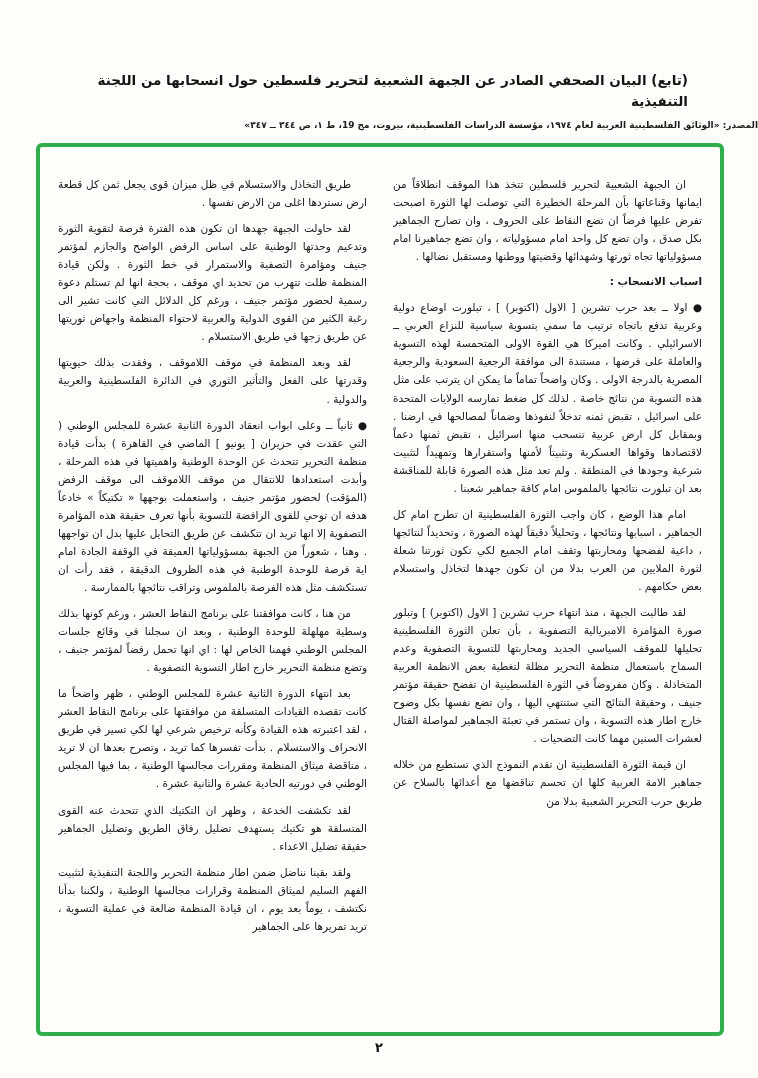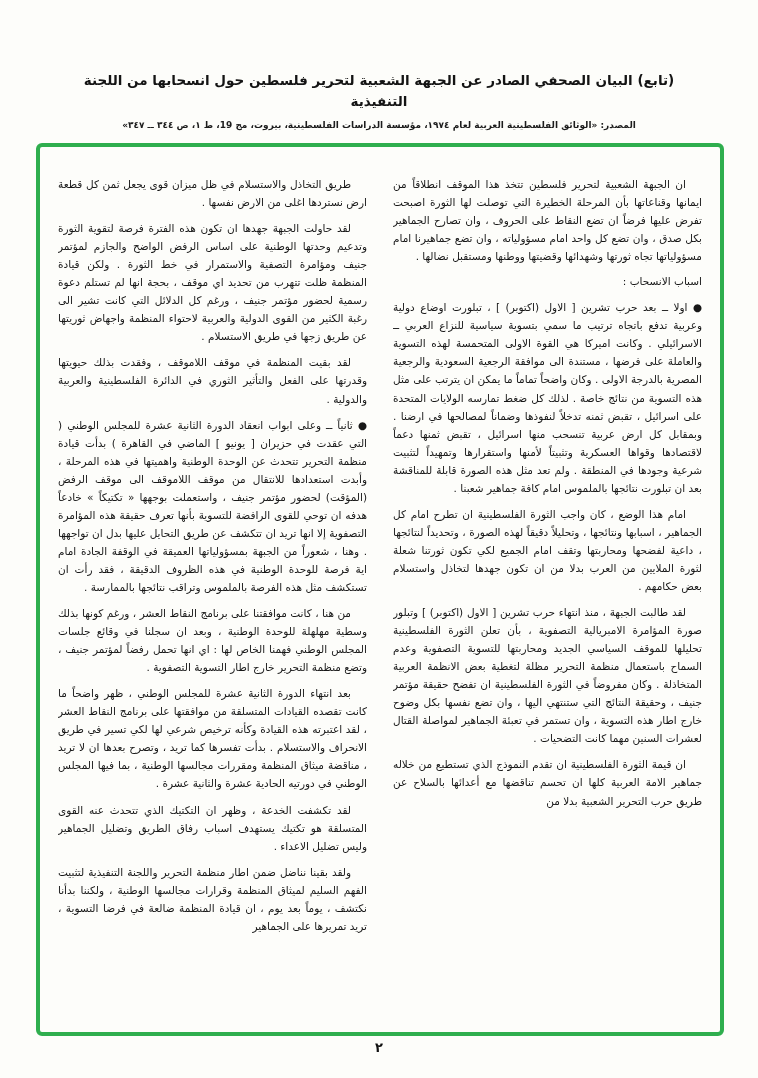--- a/index.html
+++ b/index.html
@@ -15,21 +15,21 @@
     margin: 0 auto;
     background: #fdfdfa;
     overflow: hidden;
     direction: rtl;
   }
   .header {
     position: absolute;
     top: 70px;
     left: 0;
     right: 0;
-    text-align: center;
+    text-align: right;
     direction: rtl;
     color: #141414;
   }
   .title {
     font-size: 13.5px;
     font-weight: bold;
     line-height: 1.55;
     margin: 0 70px;
   }
   .source {
@@ -66,21 +66,21 @@
     font-size: 10.5px;
     line-height: 1.72;
     color: #171717;
     overflow: hidden;
   }
   .para {
     margin: 8px 0 5px 0;
     text-indent: 16px;
   }
   .para.heading {
-    font-weight: normal;
+    font-weight: bold;
     text-indent: 0;
     margin: 7px 0 5px 0;
   }
   .para.bullet {
     text-indent: 0;
   }
   .page-number {
     position: absolute;
     top: 1040px;
     left: 0;
@@ -107,25 +107,25 @@
           <p class="para normal">ان الجبهة الشعبية لتحرير فلسطين تتخذ هذا الموقف انطلاقاً من ايمانها وقناعاتها بأن المرحلة الخطيرة التي توصلت لها الثورة اصبحت تفرض عليها فرضاً ان تضع النقاط على الحروف ، وان تصارح الجماهير بكل صدق ، وان تضع كل واحد امام مسؤولياته ، وان تضع جماهيرنا امام مسؤولياتها تجاه ثورتها وشهدائها وقضيتها ووطنها ومستقبل نضالها .</p>
           <p class="para heading">اسباب الانسحاب :</p>
           <p class="para bullet">● اولا ــ بعد حرب تشرين [ الاول (اكتوبر) ] ، تبلورت اوضاع دولية وعربية تدفع باتجاه ترتيب ما سمي بتسوية سياسية للنزاع العربي ــ الاسرائيلي . وكانت اميركا هي القوة الاولى المتحمسة لهذه التسوية والعاملة على فرضها ، مستندة الى موافقة الرجعية السعودية والرجعية المصرية بالدرجة الاولى . وكان واضحاً تماماً ما يمكن ان يترتب على مثل هذه التسوية من نتائج خاصة . لذلك كل ضغط تمارسه الولايات المتحدة على اسرائيل ، تقبض ثمنه تدخلاً لنفوذها وضماناً لمصالحها في ارضنا . وبمقابل كل ارض عربية تنسحب منها اسرائيل ، تقبض ثمنها دعماً لاقتصادها وقواها العسكرية وتثبيتاً لأمنها واستقرارها وتمهيداً لتثبيت شرعية وجودها في المنطقة . ولم تعد مثل هذه الصورة قابلة للمناقشة بعد ان تبلورت نتائجها بالملموس امام كافة جماهير شعبنا .</p>
           <p class="para normal">امام هذا الوضع ، كان واجب الثورة الفلسطينية ان تطرح امام كل الجماهير ، اسبابها ونتائجها ، وتحليلاً دقيقاً لهذه الصورة ، وتحديداً لنتائجها ، داعية لفضحها ومحاربتها وتقف امام الجميع لكي تكون ثورتنا شعلة لثورة الملايين من العرب بدلا من ان تكون جهدها لتخاذل واستسلام بعض حكامهم .</p>
           <p class="para normal">لقد طالبت الجبهة ، منذ انتهاء حرب تشرين [ الاول (اكتوبر) ] وتبلور صورة المؤامرة الامبريالية التصفوية ، بأن تعلن الثورة الفلسطينية تحليلها للموقف السياسي الجديد ومحاربتها للتسوية التصفوية وعدم السماح باستعمال منظمة التحرير مظلة لتغطية بعض الانظمة العربية المتخاذلة . وكان مفروضاً في الثورة الفلسطينية ان تفضح حقيقة مؤتمر جنيف ، وحقيقة النتائج التي ستنتهي اليها ، وان تضع نفسها بكل وضوح خارج اطار هذه التسوية ، وان تستمر في تعبئة الجماهير لمواصلة القتال لعشرات السنين مهما كانت التضحيات .</p>
           <p class="para normal">ان قيمة الثورة الفلسطينية ان تقدم النموذج الذي تستطيع من خلاله جماهير الامة العربية كلها ان تحسم تناقضها مع أعدائها بالسلاح عن طريق حرب التحرير الشعبية بدلا من</p>
         </div>
       <div class="column">
           <p class="para normal">طريق التخاذل والاستسلام في ظل ميزان قوى يجعل ثمن كل قطعة ارض نستردها اغلى من الارض نفسها .</p>
           <p class="para normal">لقد حاولت الجبهة جهدها ان تكون هذه الفترة فرصة لتقوية الثورة وتدعيم وحدتها الوطنية على اساس الرفض الواضح والجازم لمؤتمر جنيف ومؤامرة التصفية والاستمرار في خط الثورة . ولكن قيادة المنظمة ظلت تتهرب من تحديد اي موقف ، بحجة انها لم تستلم دعوة رسمية لحضور مؤتمر جنيف ، ورغم كل الدلائل التي كانت تشير الى رغبة الكثير من القوى الدولية والعربية لاحتواء المنظمة واجهاض ثوريتها عن طريق زجها في طريق الاستسلام .</p>
-          <p class="para normal">لقد بقيت المنظمة في موقف اللاموقف ، وفقدت بذلك حيويتها وقدرتها على الفعل والتأثير الثوري في الدائرة الفلسطينية والعربية والدولية .</p>
+          <p class="para normal">لقد وبعد المنظمة في موقف اللاموقف ، وفقدت بذلك حيويتها وقدرتها على الفعل والتأثير الثوري في الدائرة الفلسطينية والعربية والدولية .</p>
           <p class="para bullet">● ثانياً ــ وعلى ابواب انعقاد الدورة الثانية عشرة للمجلس الوطني ( التي عقدت في حزيران [ يونيو ] الماضي في القاهرة ) بدأت قيادة منظمة التحرير تتحدث عن الوحدة الوطنية واهميتها في هذه المرحلة ، وأبدت استعدادها للانتقال من موقف اللاموقف الى موقف الرفض (المؤقت) لحضور مؤتمر جنيف ، واستعملت بوجهها « تكتيكاً » خادعاً هدفه ان توحي للقوى الرافضة للتسوية بأنها تعرف حقيقة هذه المؤامرة التصفوية إلا انها تريد ان تتكشف عن طريق التحايل عليها بدل ان تواجهها . وهنا ، شعوراً من الجبهة بمسؤولياتها العميقة في الوقفة الجادة امام اية فرصة للوحدة الوطنية في هذه الظروف الدقيقة ، فقد رأت ان تستكشف مثل هذه الفرصة بالملموس وتراقب نتائجها بالممارسة .</p>
           <p class="para normal">من هنا ، كانت موافقتنا على برنامج النقاط العشر ، ورغم كونها بذلك وسطية مهلهلة للوحدة الوطنية ، وبعد ان سجلنا في وقائع جلسات المجلس الوطني فهمنا الخاص لها : اي انها تحمل رفضاً لمؤتمر جنيف ، وتضع منظمة التحرير خارج اطار التسوية التصفوية .</p>
           <p class="para normal">بعد انتهاء الدورة الثانية عشرة للمجلس الوطني ، ظهر واضحاً ما كانت تقصده القيادات المتسلقة من موافقتها على برنامج النقاط العشر ، لقد اعتبرته هذه القيادة وكأنه ترخيص شرعي لها لكي تسير في طريق الانحراف والاستسلام . بدأت تفسرها كما تريد ، وتصرح بعدها ان لا تريد ، مناقضة ميثاق المنظمة ومقررات مجالسها الوطنية ، بما فيها المجلس الوطني في دورتيه الحادية عشرة والثانية عشرة .</p>
-          <p class="para normal">لقد تكشفت الخدعة ، وظهر ان التكتيك الذي تتحدث عنه القوى المتسلقة هو تكتيك يستهدف اسباب رفاق الطريق وتضليل الجماهير وليس تضليل الاعداء .</p>
-          <p class="para normal">ولقد بقينا نناضل ضمن اطار منظمة التحرير واللجنة التنفيذية لتثبيت الفهم السليم لميثاق المنظمة وقرارات مجالسها الوطنية ، ولكننا بدأنا نكتشف ، يوماً بعد يوم ، ان قيادة المنظمة ضالعة في فرضا التسوية ، تريد تمريرها على الجماهير</p>
+          <p class="para normal">لقد تكشفت الخدعة ، وظهر ان التكتيك الذي تتحدث عنه القوى المتسلقة هو تكتيك يستهدف تضليل رفاق الطريق وتضليل الجماهير حقيقة تضليل الاعداء .</p>
+          <p class="para normal">ولقد بقينا نناضل ضمن اطار منظمة التحرير واللجنة التنفيذية لتثبيت الفهم السليم لميثاق المنظمة وقرارات مجالسها الوطنية ، ولكننا بدأنا نكتشف ، يوماً بعد يوم ، ان قيادة المنظمة ضالعة في عملية التسوية ، تريد تمريرها على الجماهير</p>
         </div>
     </div>
   </div>
 
   <div class="page-number">٢</div>
 
 </div>
 
 </body></html>

